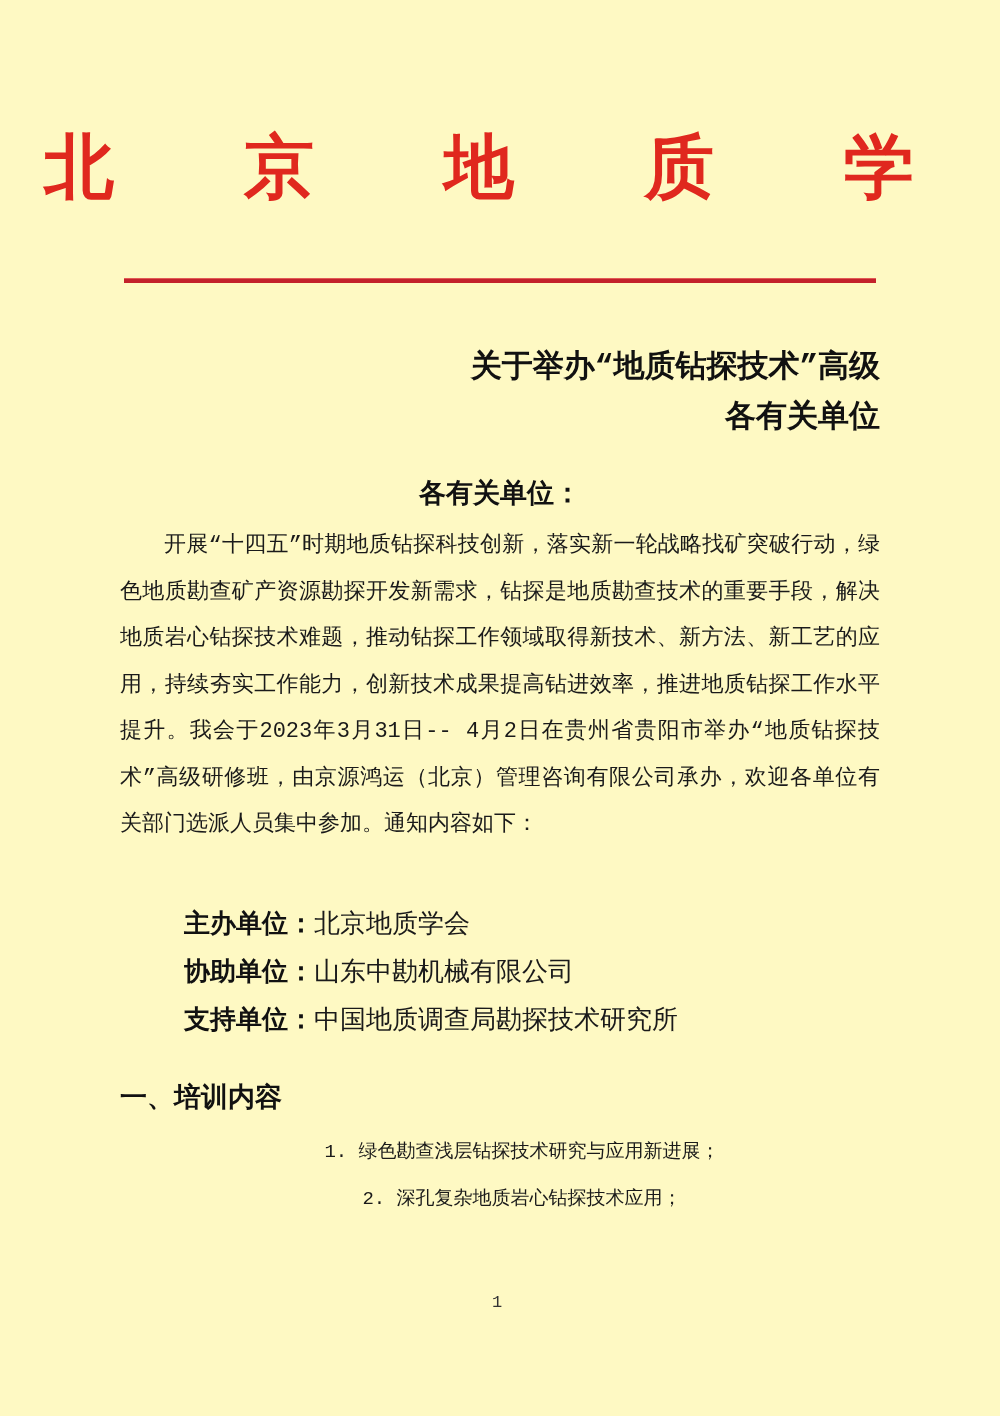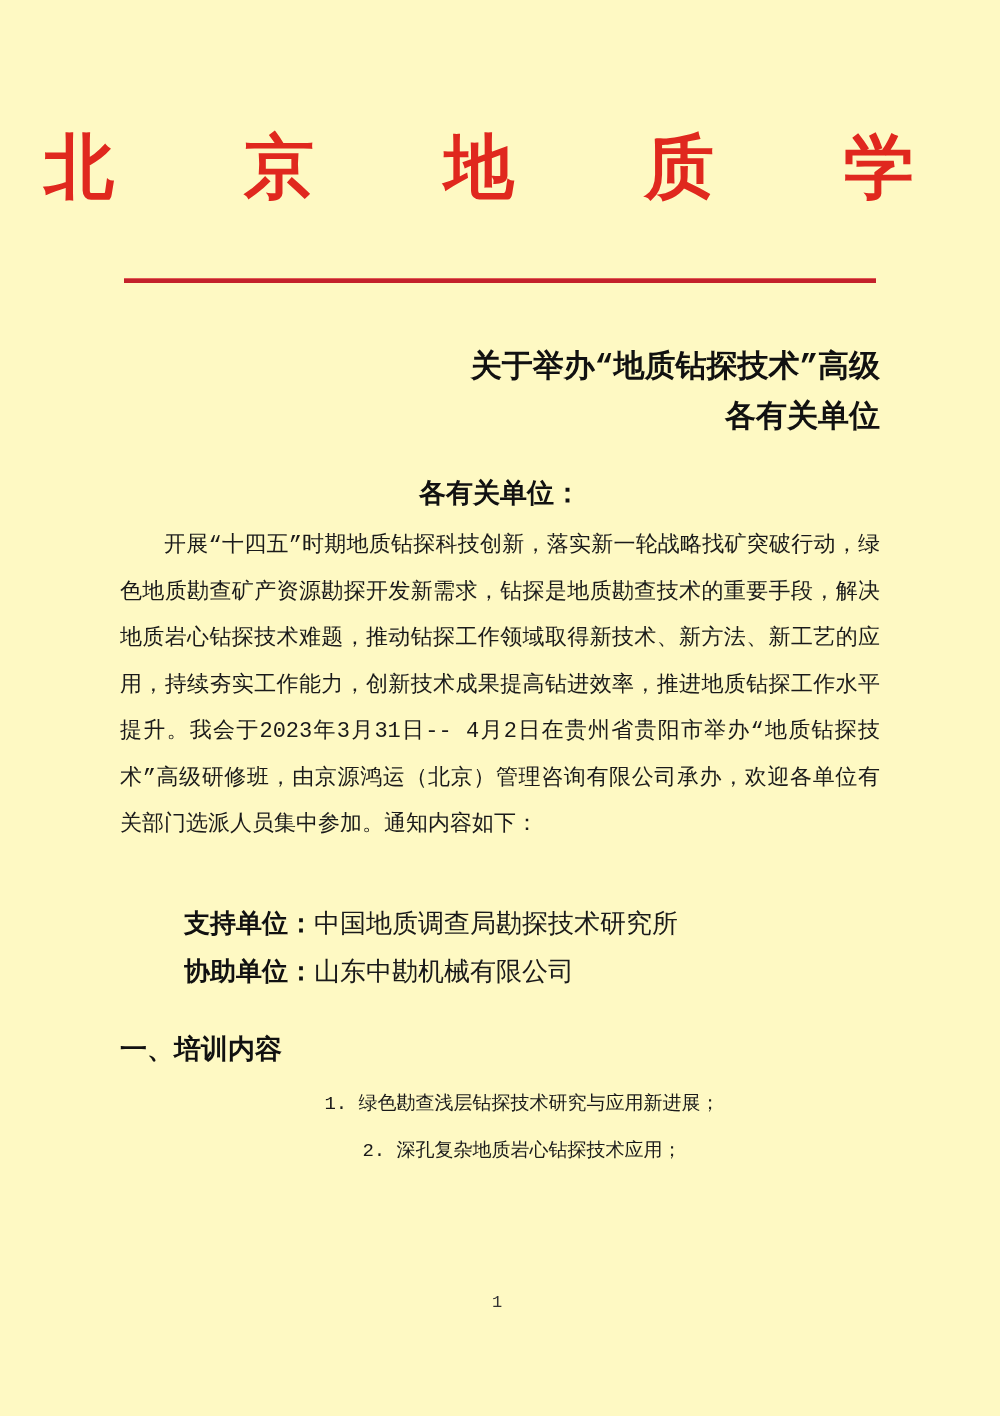--- a/index.html
+++ b/index.html
@@ -113,24 +113,27 @@
       <div>关于举办“地质钻探技术”高级</div>
       <div>各有关单位</div>
     </div>
 
     <div class="salutation">各有关单位：</div>
 
     <div class="body-paragraph">开展“十四五”时期地质钻探科技创新，落实新一轮战略找矿突破行动，绿色地质勘查矿产资源勘探开发新需求，钻探是地质勘查技术的重要手段，解决地质岩心钻探技术难题，推动钻探工作领域取得新技术、新方法、新工艺的应用，持续夯实工作能力，创新技术成果提高钻进效率，推进地质钻探工作水平提升。我会于2023年3月31日-- 4月2日在贵州省贵阳市举办“地质钻探技术”高级研修班，由京源鸿运（北京）管理咨询有限公司承办，欢迎各单位有关部门选派人员集中参加。通知内容如下：</div>
 
     <div class="organizers">
       <div class="organizer-row">
-        <span class="organizer-label">支持单位：</span><span class="organizer-value">中国地质调查局勘探技术研究所</span>
+        <span class="organizer-label">主办单位：</span><span class="organizer-value">北京地质学会</span>
       </div>
       <div class="organizer-row">
         <span class="organizer-label">协助单位：</span><span class="organizer-value">山东中勘机械有限公司</span>
+      </div>
+      <div class="organizer-row">
+        <span class="organizer-label">支持单位：</span><span class="organizer-value">中国地质调查局勘探技术研究所</span>
       </div>
     </div>
 
     <div class="section-heading">一、培训内容</div>
 
     <div class="training-items">
       <div class="training-item">1. 绿色勘查浅层钻探技术研究与应用新进展；</div>
       <div class="training-item">2. 深孔复杂地质岩心钻探技术应用；</div>
     </div>
 

